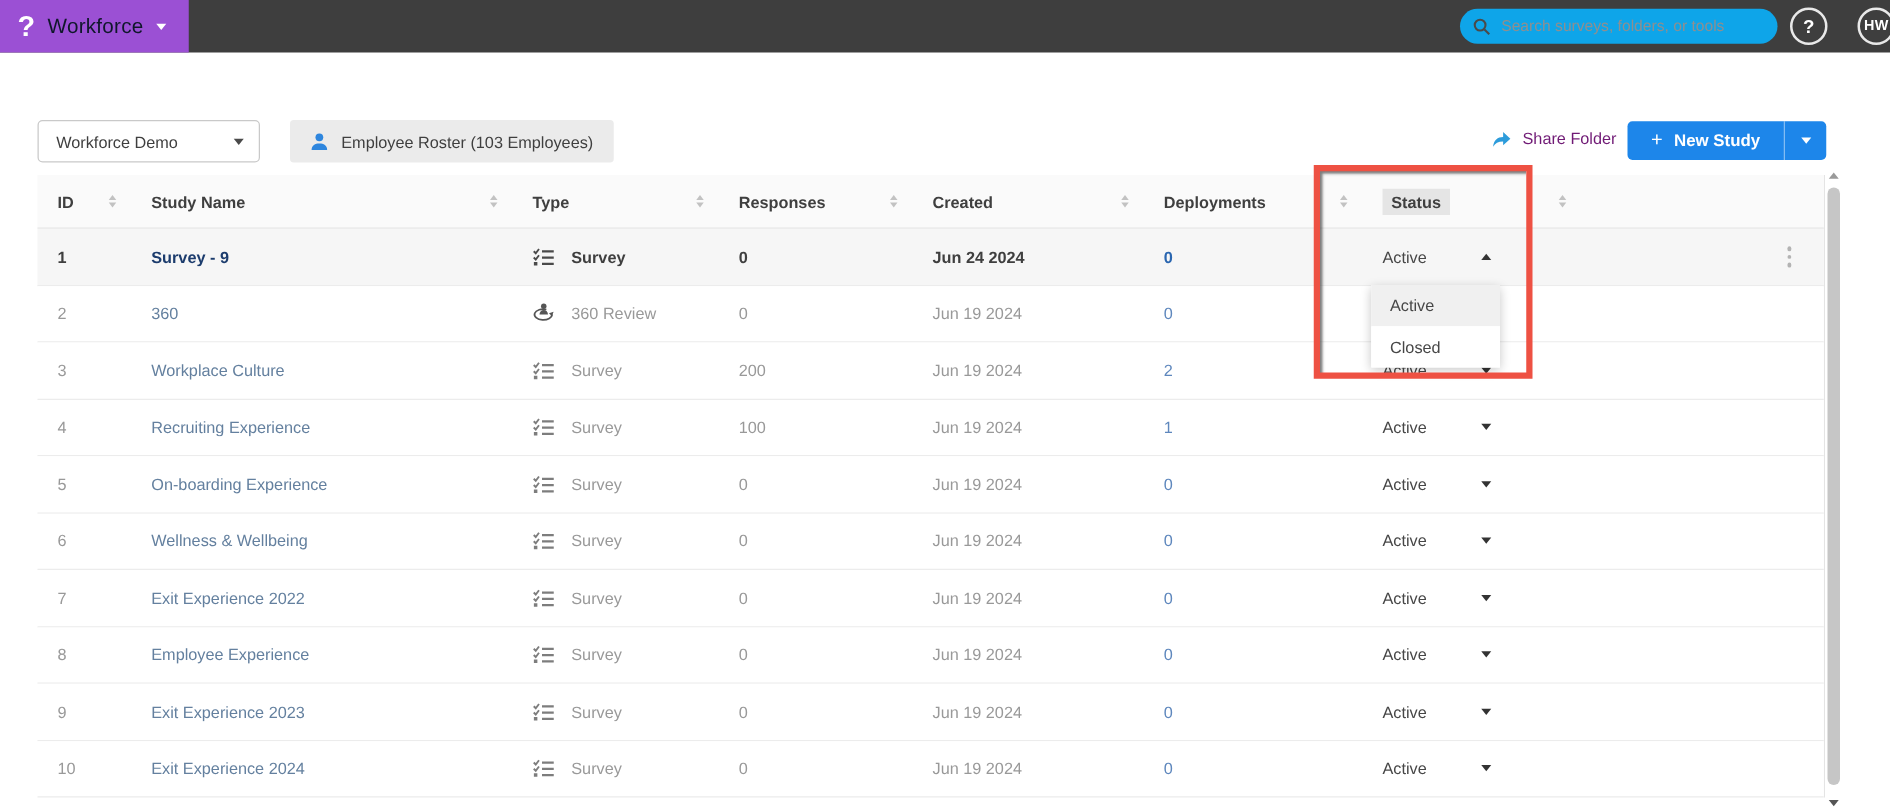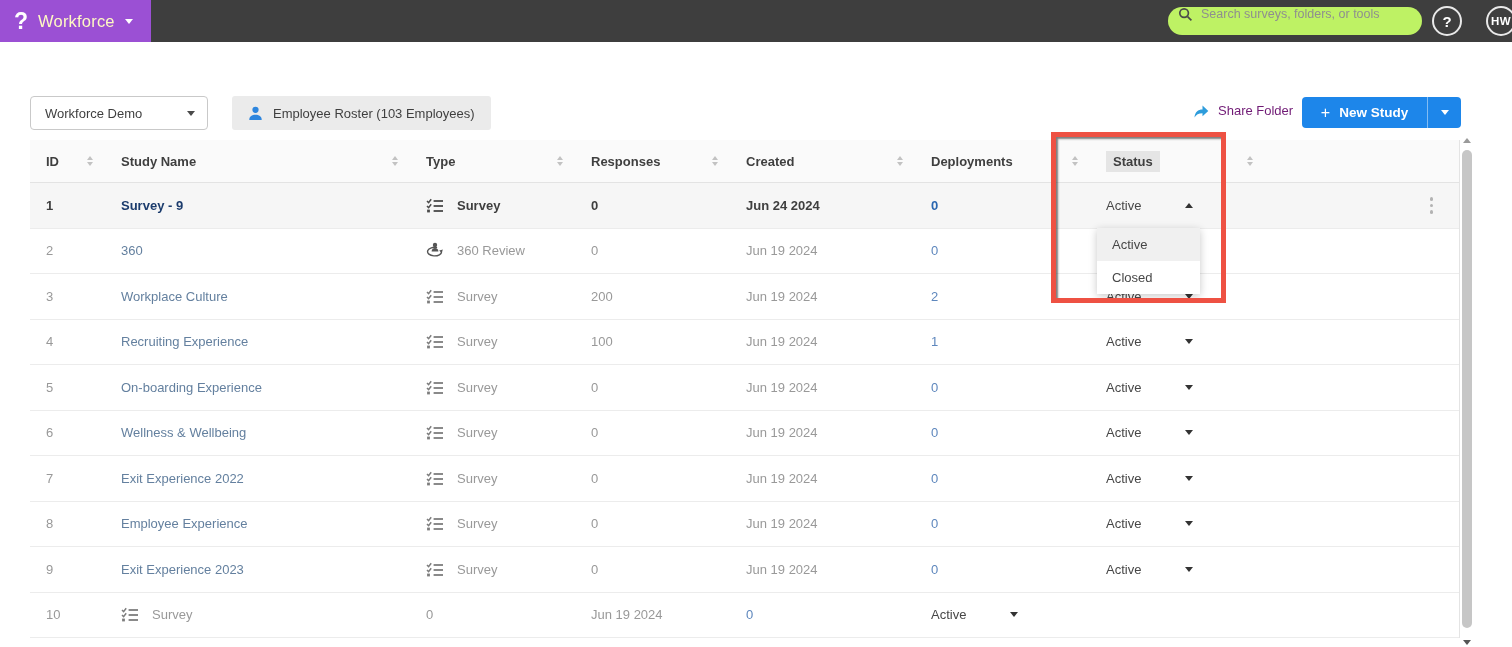--- a/index.html
+++ b/index.html
@@ -4,24 +4,24 @@
 <style>
   * { margin:0; padding:0; box-sizing:border-box; }
   html,body { width:1512px; height:647px; background:#fff; overflow:hidden;
     font-family:"Liberation Sans", sans-serif; }
 
   
   .topbar { position:absolute; left:0; top:0; width:1512px; height:42px; background:#3e3e3e; }
   .brand { position:absolute; left:0; top:0; width:151px; height:42px; background:#9b50d4;
     display:flex; align-items:center; padding-left:14px; cursor:pointer; }
   .brand-logo { color:#fff; font-size:23px; font-weight:bold; line-height:1; margin-right:10px; }
-  .brand-name { color:#fef9c3; font-size:16.5px; letter-spacing:.2px; }
+  .brand-name { color:#0f172a; font-size:16.5px; letter-spacing:.2px; }
   .brand .caret-down { margin-left:10px; color:#fff; }
-  .search-pill { position:absolute; left:1168px; top:7px; width:254px; height:28px; background:#bef264;
-    border-radius:14px; display:flex; align-items:flex-start; padding:0 10px; }
+  .search-pill { position:absolute; left:1168px; top:7px; width:254px; height:28px; background:#0ea5e9;
+    border-radius:14px; display:flex; align-items:center; padding:0 10px; }
   .search-pill input { border:none; outline:none; background:transparent; font-size:12.5px;
     color:#444; width:200px; margin-left:8px; font-family:"Liberation Sans",sans-serif; }
   .search-pill input::placeholder { color:#8f8f8f; }
   .circle-btn { position:absolute; top:6px; width:30px; height:30px; border:2px solid #e9e9e9;
     border-radius:50%; color:#fff; display:flex; align-items:center; justify-content:center;
     font-weight:bold; cursor:pointer; background:transparent; }
   .help-circle { left:1432px; font-size:15px; }
   .avatar-circle { left:1470px; font-size:11.5px; letter-spacing:.3px;margin-left:16px; }
 
   
@@ -505,20 +505,23 @@
         <div class="status-cell">
           <span class="status-text">Active</span>
           <span class="caret-down"></span>
         </div>
         <div class="cell actions" style="display: flex;"></div>
       </div>
       <div class="t-row">
         <div class="cell id">
           <span>10</span>
         </div>
+        <div class="cell name">
+          <a>Exit Experience 2024</a>
+        </div>
         <div class="cell type">
           <svg width="18" height="15" viewBox="0 0 18 15">
             <path d="M1 3 L2.6 4.6 L5.2 1.2" fill="none" stroke="#7d7d7d" stroke-width="1.5"></path>
             <line x1="7.6" y1="3" x2="17" y2="3" stroke="#7d7d7d" stroke-width="1.8"></line>
             <path d="M1 8 L2.6 9.6 L5.2 6.2" fill="none" stroke="#7d7d7d" stroke-width="1.5"></path>
             <line x1="7.6" y1="8" x2="17" y2="8" stroke="#7d7d7d" stroke-width="1.8"></line>
             <rect x="1.1" y="11.6" width="2.8" height="2.8" fill="#7d7d7d"></rect>
             <line x1="7.6" y1="13" x2="17" y2="13" stroke="#7d7d7d" stroke-width="1.8"></line>
           </svg>
           <span>Survey</span>

